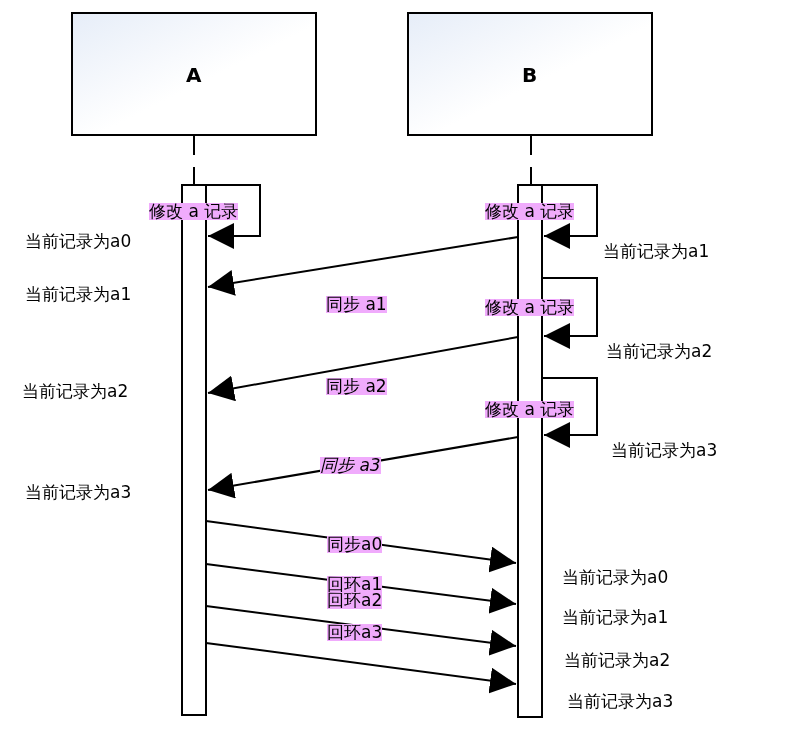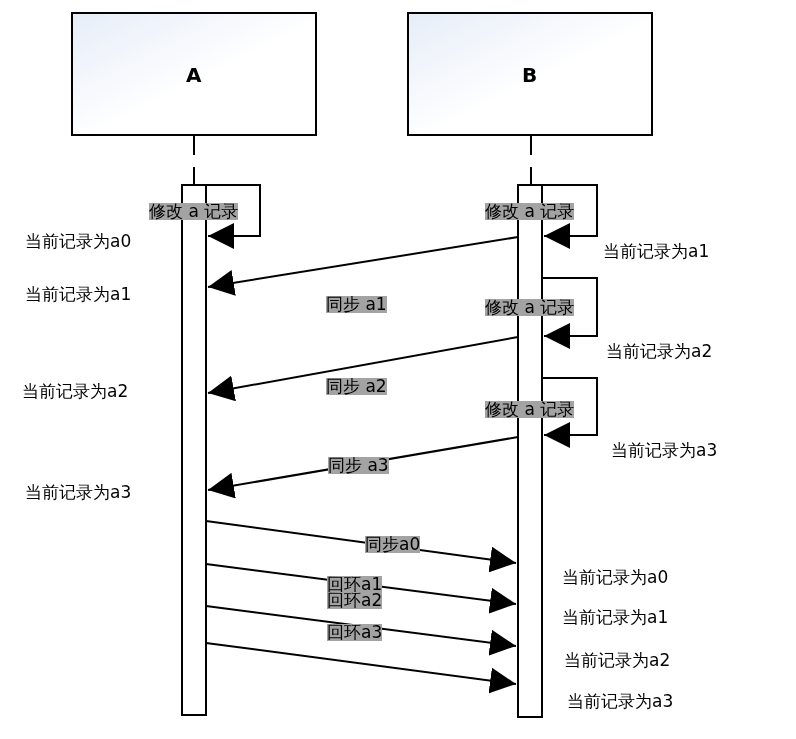--- a/index.html
+++ b/index.html
@@ -1,18 +1,18 @@
 <!DOCTYPE html>
 <html><head>
   <meta charset="utf-8">
   <style>
     html, body { margin: 0; padding: 0; background: #ffffff; }
     body { width: 796px; height: 739px; position: relative; overflow: hidden; font-family: "DejaVu Sans", sans-serif; }
     svg { position: absolute; left: 0; top: 0; }
-    .lbl { position: absolute; font-family: "DejaVu Sans", sans-serif; font-size: 17px; color: #000; white-space: nowrap; line-height: 1; background: #a3a3a3; }
+    .lbl { position: absolute; font-family: "DejaVu Sans", sans-serif; font-size: 17px; color: #000; white-space: nowrap; line-height: 1; background: #f0abfc; }
     .lbl.nobg { background: transparent; }
     .title { position: absolute; font-family: "DejaVu Sans", sans-serif; font-weight: bold; font-size: 20px; color: #000; line-height: 1; }
   </style>
 </head>
 <body>
 
 <svg width="796" height="739" viewBox="0 0 796 739">
   <defs>
     <linearGradient id="boxgrad" x1="0" y1="0" x2="1" y2="1">
       <stop offset="0" stop-color="#e6edf8"></stop>
@@ -64,27 +64,27 @@
 <div class="lbl" style="left:485px; top:299px;">修改 a 记录</div>
 <div class="lbl" style="left:485px; top:401px;">修改 a 记录</div>
 
 <div class="lbl nobg" style="left:25px; top:233px;">当前记录为a0</div>
 <div class="lbl nobg" style="left:603px; top:243px;">当前记录为a1</div>
 <div class="lbl nobg" style="left:606px; top:343px;">当前记录为a2</div>
 <div class="lbl nobg" style="left:611px; top:442px;">当前记录为a3</div>
 
 <div class="lbl" style="left:326px; top:255px;margin-top:41px;">同步 a1</div>
 <div class="lbl" style="left:326px; top:358px;margin-top:20px;">同步 a2</div>
-<div class="lbl" style="left:328px; top:457px;">同步 a3</div>
+<div class="lbl" style="left:320px; top:457px;font-style:italic;">同步 a3</div>
 
 <div class="lbl nobg" style="left:25px; top:286px;">当前记录为a1</div>
 <div class="lbl nobg" style="left:22px; top:383px;">当前记录为a2</div>
 <div class="lbl nobg" style="left:25px; top:484px;">当前记录为a3</div>
 
-<div class="lbl" style="left:327px; top:536px;margin-left:38px;">同步a0</div>
+<div class="lbl" style="left:327px; top:536px;">同步a0</div>
 <div class="lbl" style="left:327px; top:576px;">回环a1</div>
 <div class="lbl" style="left:327px; top:592px;">回环a2</div>
 <div class="lbl" style="left:327px; top:624px;">回环a3</div>
 
 <div class="lbl nobg" style="left:562px; top:569px;">当前记录为a0</div>
 <div class="lbl nobg" style="left:562px; top:609px;">当前记录为a1</div>
 <div class="lbl nobg" style="left:564px; top:652px;">当前记录为a2</div>
 <div class="lbl nobg" style="left:567px; top:693px;">当前记录为a3</div>
 
 </body></html>

